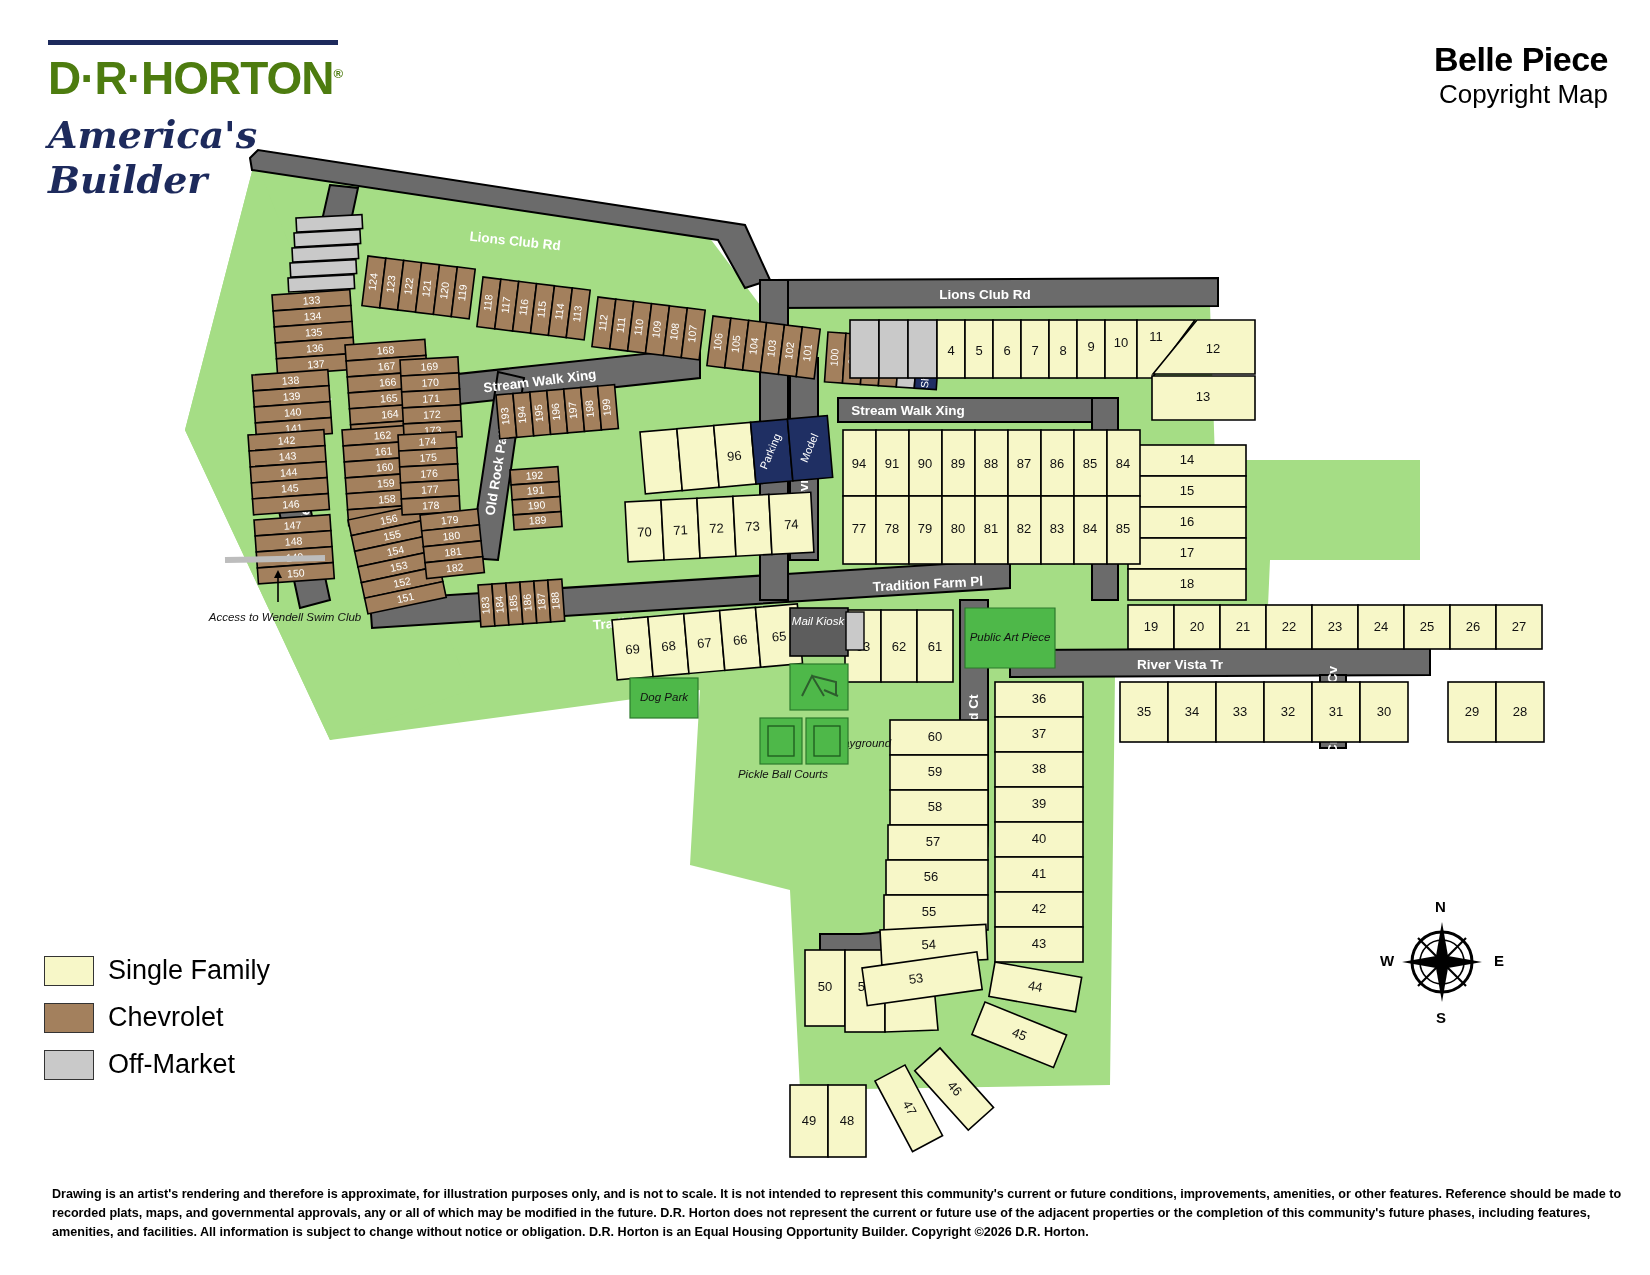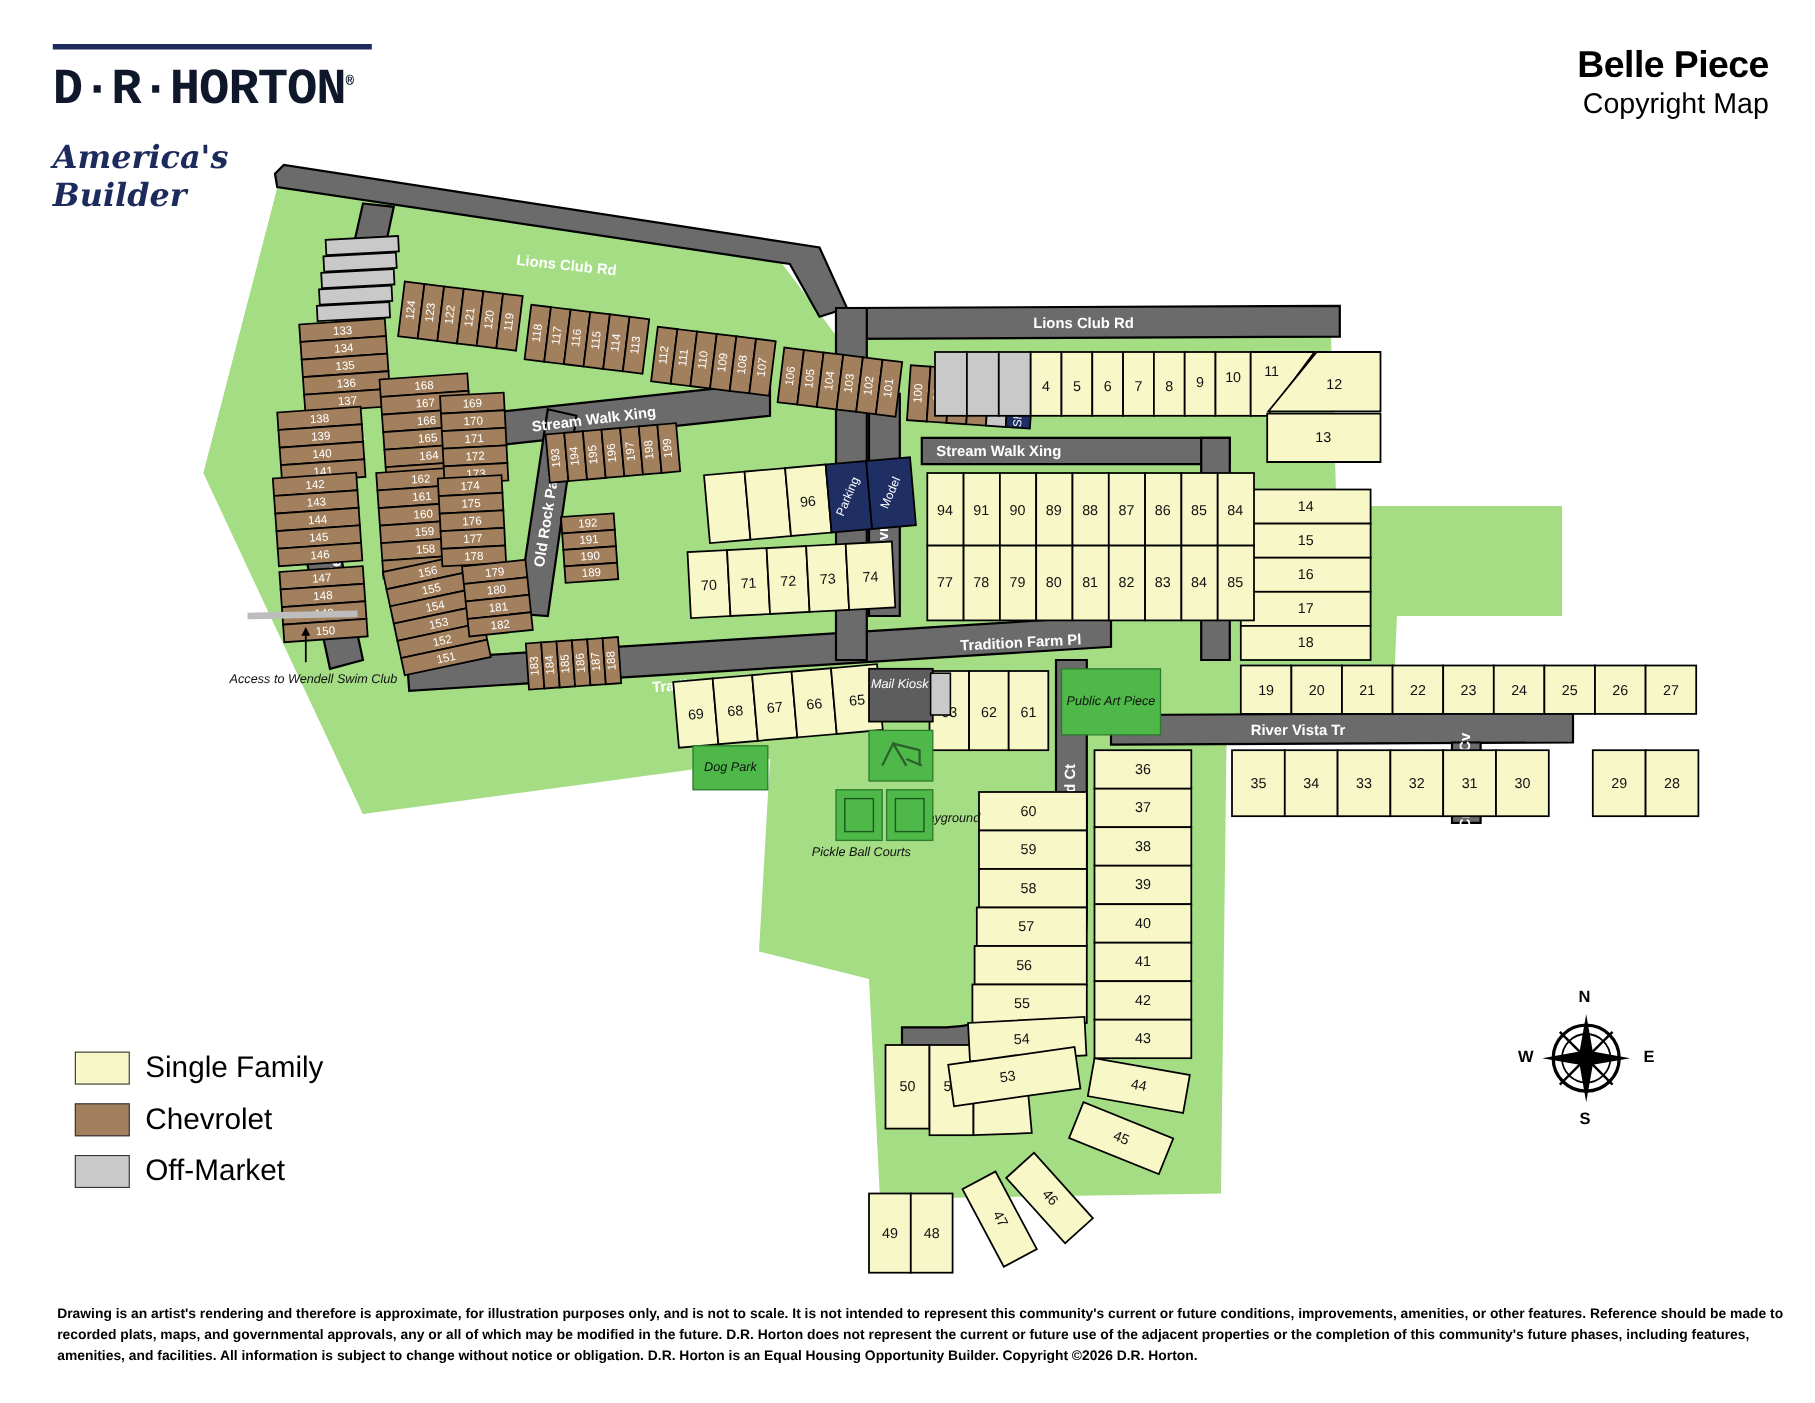--- a/index.html
+++ b/index.html
@@ -2,33 +2,33 @@
 <html><head>
 <meta charset="utf-8">
 <style>
   html,body{margin:0;padding:0;background:#fff;}
   body{width:1650px;height:1275px;position:relative;overflow:hidden;
        font-family:"Liberation Sans","DejaVu Sans",sans-serif;color:#000;}
 
   
   #logo{position:absolute;left:48px;top:40px;width:290px;}
   #logo .bar{height:5px;background:#1d2a5c;margin-bottom:4px;}
-  #logo .wordmark{font-family:Liberation Mono, monospace;
-      font-weight:bold;font-size:46px;line-height:50px;color:#0f172a;
+  #logo .wordmark{font-family:Liberation Sans, sans-serif;
+      font-weight:bold;font-size:46px;line-height:50px;color:#4d7c0f;
       letter-spacing:-1px;white-space:nowrap;}
   #logo .wordmark sup{font-size:13px;vertical-align:super;}
   #logo .tagline{font-family:"DejaVu Serif",serif;font-style:italic;font-weight:bold;
-      font-size:29px;color:#1d2a5c;margin-top:20px;letter-spacing:0px;}
+      font-size:38px;color:#1d2a5c;margin-top:9px;letter-spacing:0px;}
 
   #title{position:absolute;right:42px;top:40px;text-align:right;}
   #title .t1{font-size:34px;font-weight:bold;letter-spacing:-.5px;line-height:38px;}
   #title .t2{font-size:26px;font-weight:400;line-height:32px;}
 
   
-  #legend{position:absolute;left:68px;top:955px;text-align:center;}
+  #legend{position:absolute;left:44px;top:955px;text-align:center;}
   .lg-row{display:flex;align-items:center;margin-bottom:16px;}
   .lg-sw{width:48px;height:28px;border:1.5px solid #333;margin-right:14px;}
   .lg-lb{font-size:27px;}
 
   
   #compass{position:absolute;left:1382px;top:902px;width:120px;height:120px;}
   #compass .lbl{position:absolute;font-size:15px;font-weight:bold;}
   #compass .n{left:53px;top:-4px;}
   #compass .s{left:54px;bottom:-4px;}
   #compass .e{right:-2px;top:50px;}

